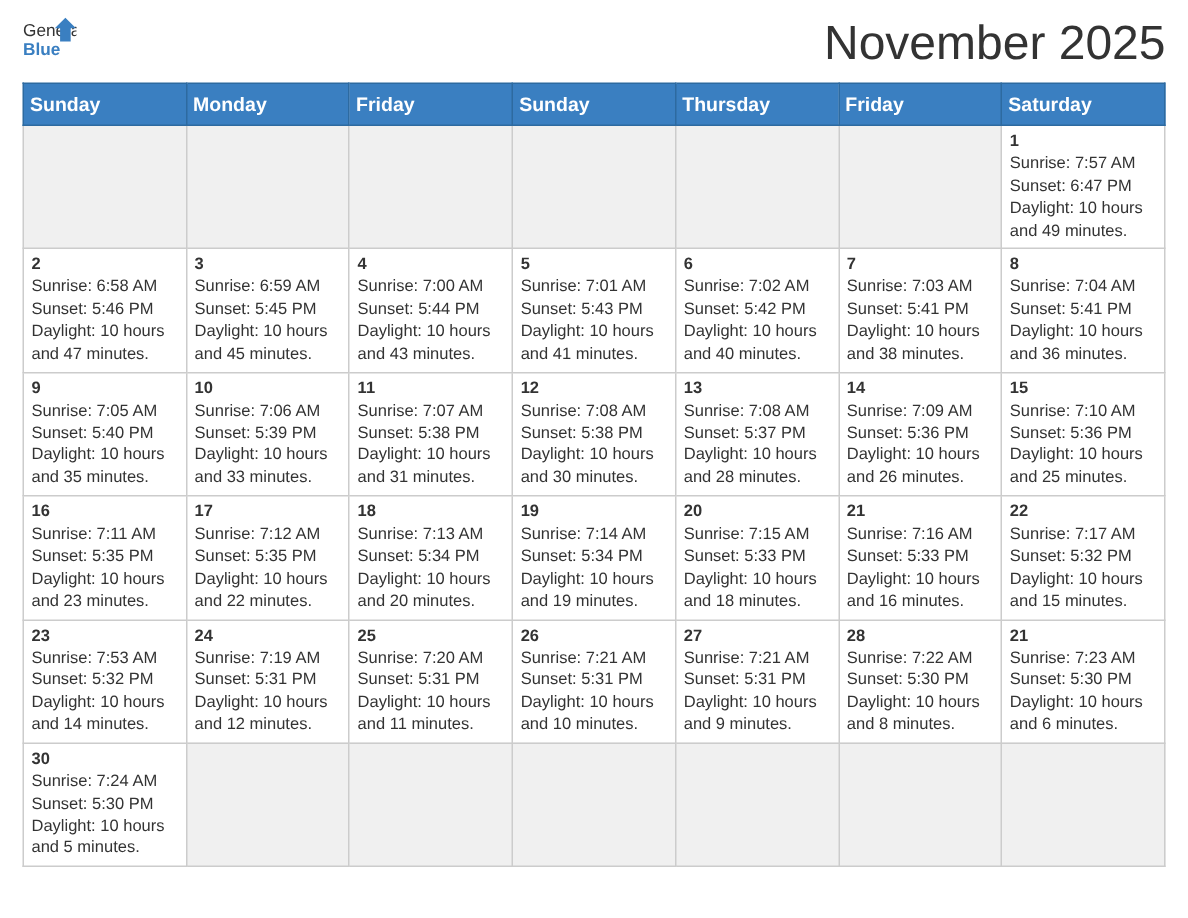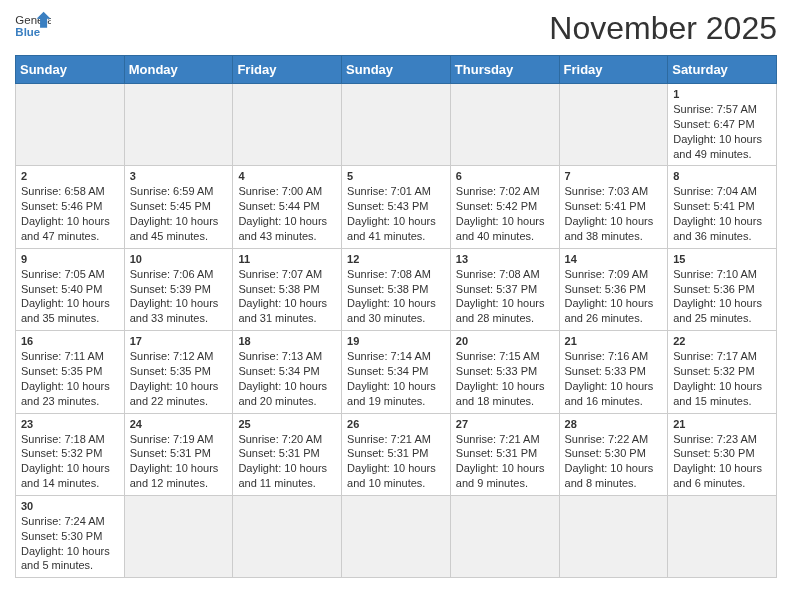--- a/index.html
+++ b/index.html
@@ -256,21 +256,21 @@
           <td>
             <span class="day-number">22</span>
             <div class="day-info">Sunrise: 7:17 AM
 Sunset: 5:32 PM
 Daylight: 10 hours and 15 minutes.</div>
           </td>
         </tr>
         <tr>
           <td>
             <span class="day-number">23</span>
-            <div class="day-info">Sunrise: 7:18 AM
+            <div class="day-info">Sunrise: 7:53 AM
 Sunset: 5:32 PM
 Daylight: 10 hours and 14 minutes.</div>
           </td>
           <td>
             <span class="day-number">24</span>
             <div class="day-info">Sunrise: 7:19 AM
 Sunset: 5:31 PM
 Daylight: 10 hours and 12 minutes.</div>
           </td>
           <td>

